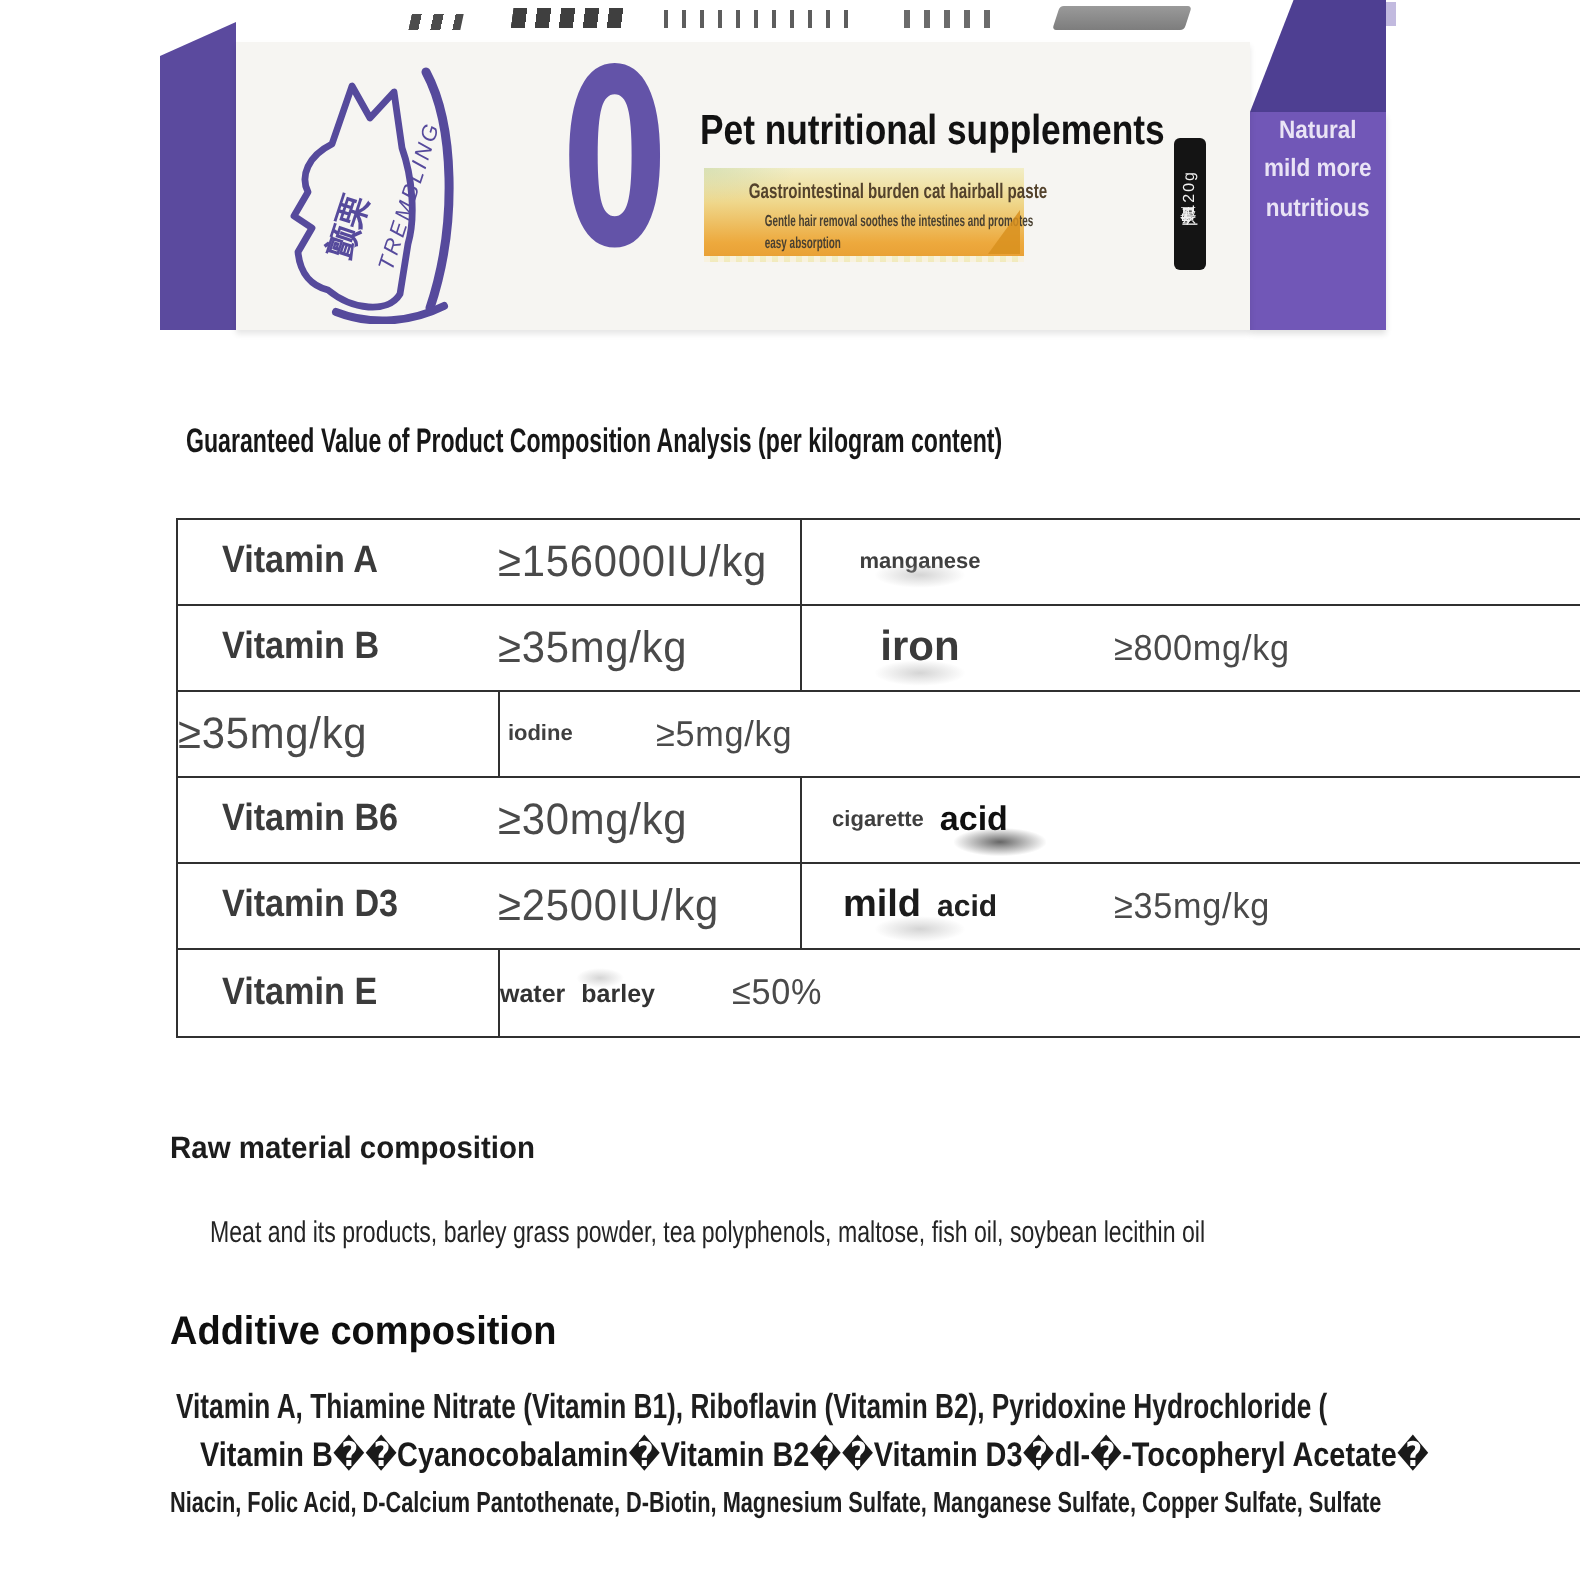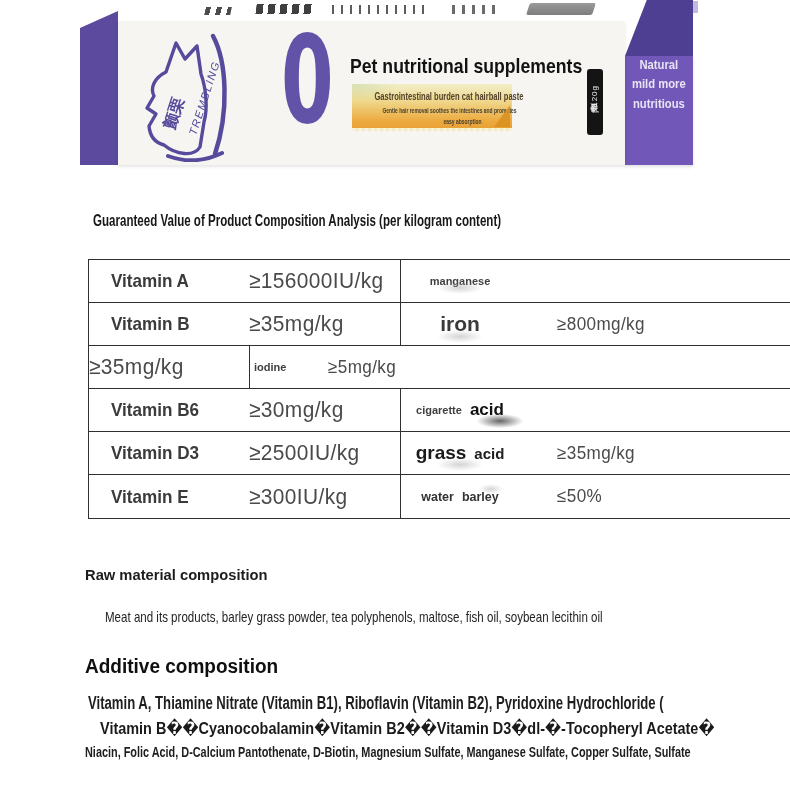--- a/index.html
+++ b/index.html
@@ -33,21 +33,21 @@
 
   .logo { position:absolute; left:138px; top:30px; }
   .zero { position:absolute; left:281px; top:30px; font-size:122px; line-height:.82; font-weight:800;
           color:#6353a8; transform:scaleX(.62); transform-origin:left top;
           font-family:"DejaVu Sans","Liberation Sans",sans-serif; }
   .prod-title { position:absolute; left:350px; top:54px; font-size:21px; font-weight:700; color:#121212; }
   .prod-title .cx { transform:scaleX(.84); }
 
   .ribbon { position:absolute; left:352px; top:84px; width:160px; height:47px;
             background:linear-gradient(180deg,#f2eec7 0%,#efd88d 38%,#eda93d 85%,#e9a136 100%);
-            border-bottom:3px dotted #f8f2df; text-align:right; padding-top:6px; }
+            border-bottom:3px dotted #f8f2df; text-align:left; padding-top:6px; }
   .ribbon::before { content:''; position:absolute; left:0; top:0; width:46px; height:18px;
             background:radial-gradient(ellipse at left top, rgba(196,214,168,.55), transparent 70%); }
   .ribbon::after { content:''; position:absolute; right:2px; bottom:1px; width:0; height:0;
             border-left:16px solid transparent; border-bottom:22px solid #d8911f; opacity:.85; }
   .ribbon-title { font-size:10.5px; font-weight:700; color:#53422c; transform:scaleX(.72); transform-origin:center; white-space:nowrap; display:block; }
   .ribbon-sub { font-size:8px; font-weight:700; color:#494031; transform:scaleX(.62); transform-origin:center; white-space:nowrap; display:block; margin-top:4px; }
   .ribbon-sub2 { margin-top:2px; }
 
   .net-badge { position:absolute; left:587px; top:69px; width:16px; height:66px; background:#141414;
                border-radius:3px; display:flex; align-items:center; justify-content:center; }
@@ -218,33 +218,30 @@
 
     <div class="trow">
       <div class="v-name">
           <span class="cx">Vitamin D3</span>
         </div>
       <div class="v-val">
           <span class="cx">≥2500IU/kg</span>
         </div>
       <div class="rzone">
         <div class="m-name">
-            <span class="p-lgbold">grass</span>
+            <span class="p-lgbold">mild</span>
             <span class="p-midbold">acid</span>
           </div>
         <div class="m-val"><span class="cx">≥35mg/kg</span></div>
       </div>
     </div>
 
     <div class="trow">
       <div class="v-name">
           <span class="cx">Vitamin E</span>
-        </div>
-      <div class="v-val">
-          <span class="cx">≥300IU/kg</span>
         </div>
       <div class="rzone">
         <div class="m-name">
             <span class="p-mid">water</span>
             <span class="p-mid">barley</span>
           </div>
         <div class="m-val"><span class="cx">≤50%</span></div>
       </div>
     </div>
   </div>

